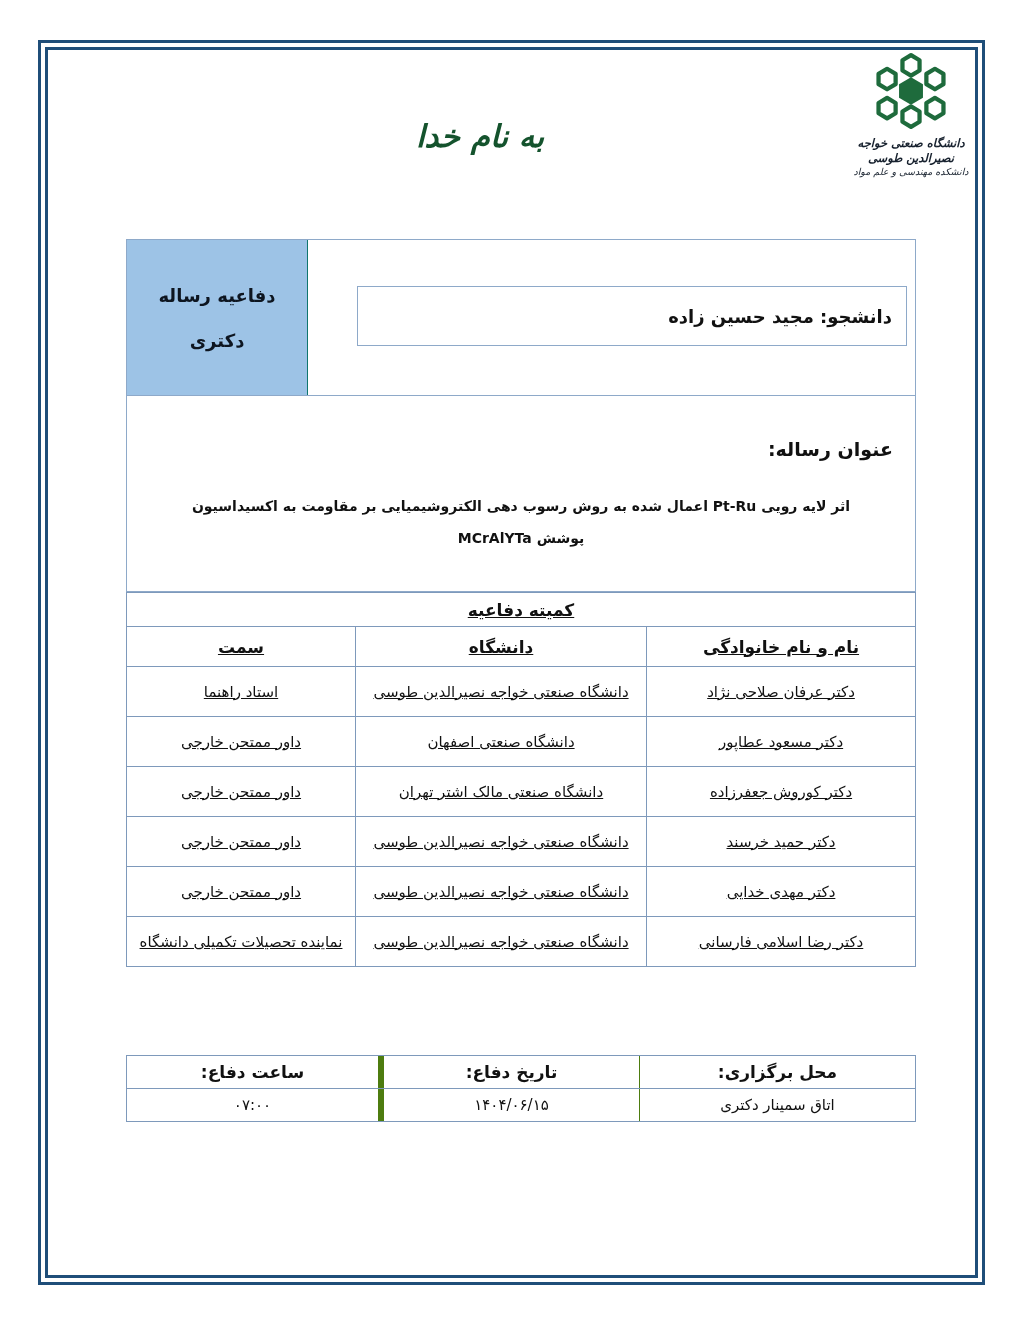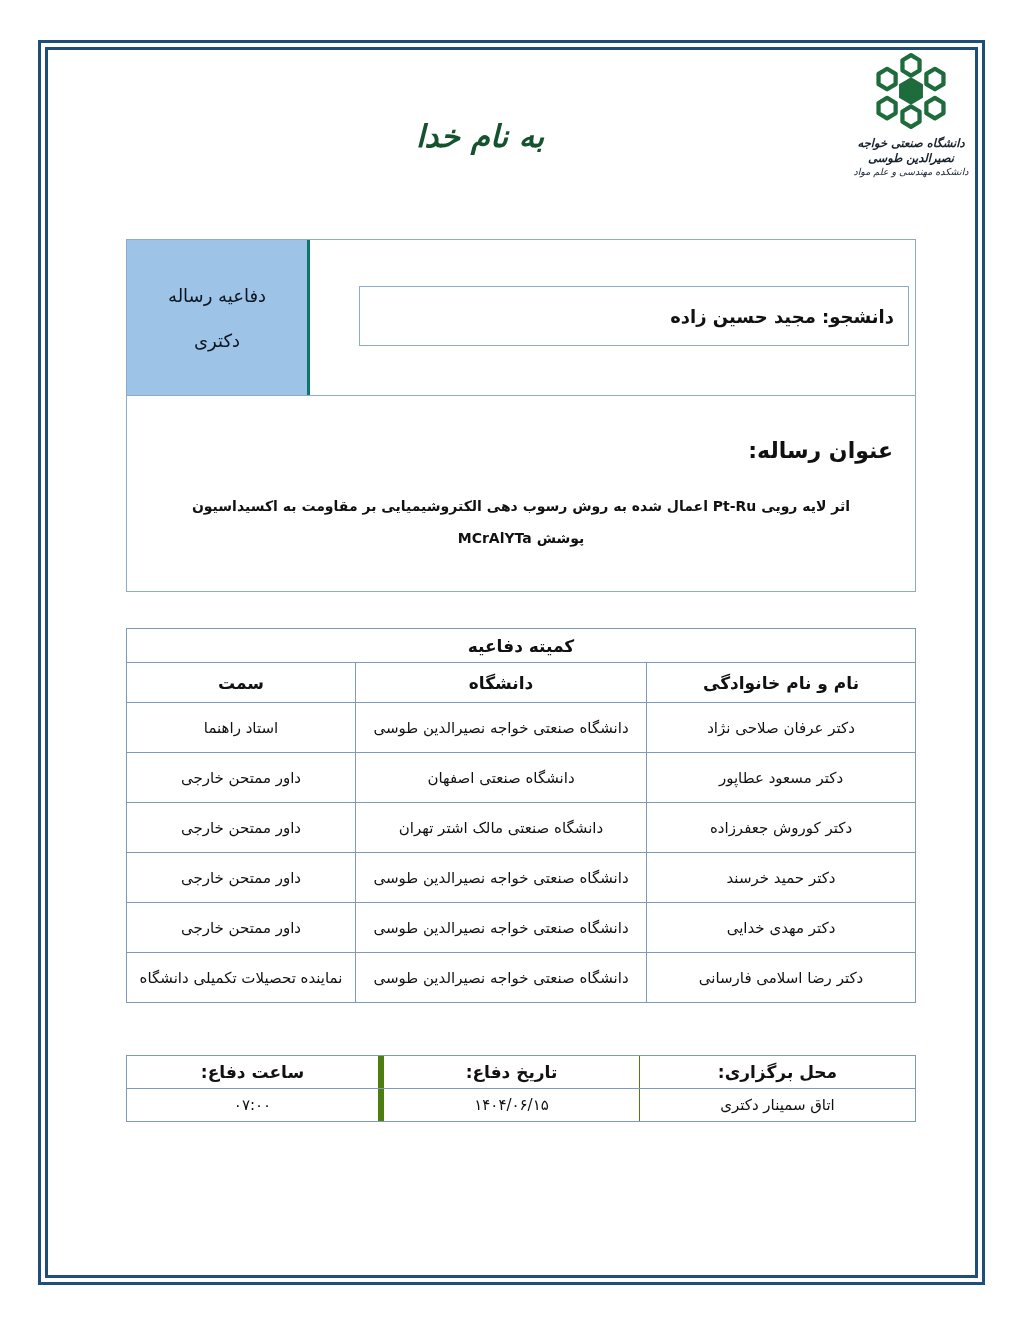--- a/index.html
+++ b/index.html
@@ -20,36 +20,36 @@
     margin-top:4px; line-height:1.3; direction:rtl; }
   .logo-fac { font-size:9.5px; font-style:italic; color:#17212e; margin-top:0; direction:rtl; }
 
   
   .bismillah { position:absolute; top:118px; left:385px; width:190px; text-align:center;
     font-size:31px; font-weight:bold; font-style:italic; direction:rtl; color:#14532d; }
 
   
   .tbl1 { position:absolute; left:126px; top:239px; width:788px; border:1px solid #8EA9C9; background:#fff; }
   .tbl1-row1 { direction:ltr; display:flex; height:155px; }
-  .cell-blue { width:180px; background:#9DC3E6; border-right:3px solid #0f766e;
+  .cell-blue { width:180px; background:#9DC3E6; border-right:1px solid #0f766e;
     display:flex; flex-direction:column; align-items:center; justify-content:center;
-    font-weight:normal; font-size:18px; line-height:2.5; direction:rtl; color:#0d1520; }
+    font-weight:bold; font-size:18px; line-height:2.5; direction:rtl; color:#0d1520; }
   .cell-main { flex:1; position:relative; }
   .student-box { position:absolute; left:49px; top:46px; width:548px; height:58px;
     border:1px solid #8EA9C9; display:flex; align-items:center; }
   .student-box span { width:100%; text-align:right; padding:0 14px; font-weight:bold;
     font-size:18px; direction:rtl; }
   .tbl1-row2 { border-top:1px solid #8EA9C9; height:195px; position:relative; direction:rtl; }
-  .thesis-label { position:absolute; top:42px; right:22px; font-weight:bold; font-size:22px; }
+  .thesis-label { position:absolute; top:42px; right:22px; font-weight:bold; font-size:19px; }
   .thesis-title { position:absolute; top:94px; left:14px; right:14px; text-align:center;
     font-weight:bold; font-size:14px; line-height:2.3; direction:rtl; }
 
   
-  .tbl2 { position:absolute; left:126px; top:628px; width:788px; border:1px solid #7E99BB;
-    direction:rtl; background:#fff; }
+  .tbl2 { position:absolute; left:126px; top:592px; width:788px; border:1px solid #7E99BB;
+    direction:rtl; background:#fff;text-decoration:underline; }
   .tbl2-title { height:33px; display:flex; align-items:center; justify-content:center;
     font-weight:bold; font-size:17px; }
   .t-row { display:flex; border-top:1px solid #7E99BB; }
   .t-head { height:39px; font-weight:bold; font-size:17px; }
   .t-data { height:49px; font-size:15px; }
   .c { display:flex; align-items:center; justify-content:center; text-align:center; padding:0 6px; box-sizing:border-box; }
   .c-name { width:268px; }
   .c-uni  { width:291px; border-right:1px solid #7E99BB; }
   .c-role { flex:1; border-right:1px solid #7E99BB; }
 

